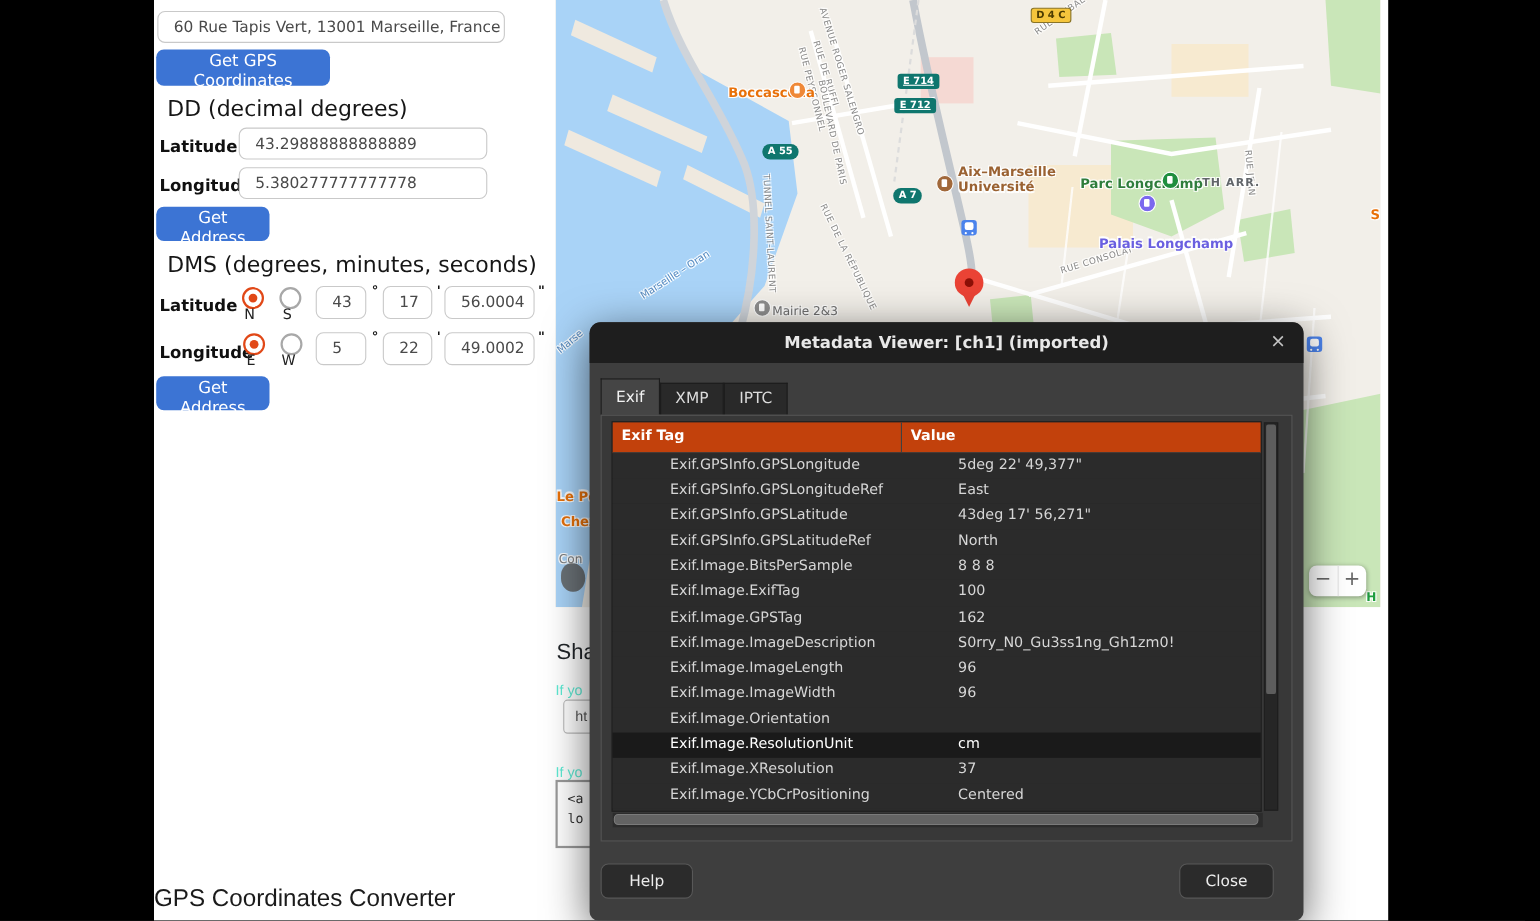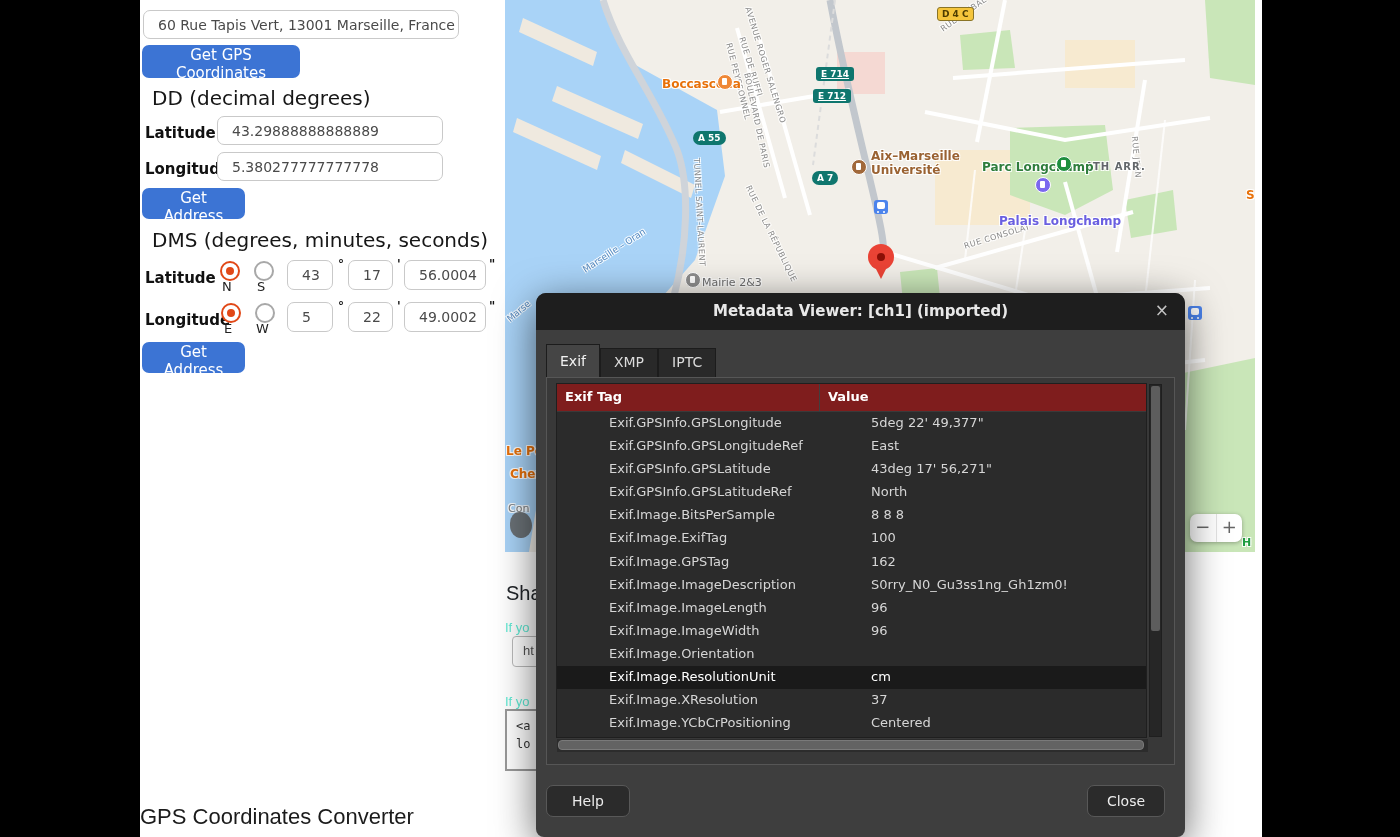--- a/index.html
+++ b/index.html
@@ -69,21 +69,21 @@
   .dlg-titlebar{position:absolute;left:0;top:0;width:100%;height:37px;background:#1e1e1e;border-radius:10px 10px 0 0;}
   .dlg-title{position:absolute;width:100%;top:9px;text-align:center;font-size:15px;font-weight:bold;color:#e8e8e8;}
   .dlg-x{position:absolute;right:16px;top:7px;font-size:17px;color:#c4c4c4;cursor:pointer;}
   .tabs{position:absolute;left:10px;top:51px;height:33px;display:flex;align-items:flex-end;}
   .tab{box-sizing:border-box;border:1px solid #1c1c1c;border-bottom:none;background:#292929;color:#dcdcdc;
        font-size:14px;padding:5px 13px 6px;height:29px;cursor:pointer;}
   .tab.active{background:#454545;height:33px;padding-top:8px;color:#f2f2f2;}
   .nbframe{position:absolute;left:10px;top:84px;width:629px;height:388px;border:1px solid #565656;
            box-sizing:border-box;background:#383838;}
   .tbl{position:absolute;left:20px;top:90px;width:591px;height:355px;background:#2b2b2b;border:1px solid #1f1f1f;box-sizing:border-box;}
-  .tbl-head{display:grid;grid-template-columns:262px 1fr;height:27px;background:#7f1d1d;border-bottom:1px solid #3a3a3a;}
+  .tbl-head{display:grid;grid-template-columns:262px 1fr;height:27px;background:#c2410c;border-bottom:1px solid #3a3a3a;}
   .tbl-head span{font-size:13px;font-weight:bold;color:#fff;padding:5px 0 0 8px;}
   .tbl-head span:last-child{border-left:1px solid #404040;}
   .tbl-row{display:grid;grid-template-columns:262px 1fr;height:23.1px;background:#2b2b2b;cursor:default;}
   .tbl-row.sel{background:#1a1a1a;}
   .tbl-row span{font-size:13px;color:#d6d6d6;padding:3px 0 0 8px;white-space:nowrap;overflow:hidden;margin-left:44px;}
   .tbl-row.sel span{color:#fff;}
   .vscroll{position:absolute;left:613px;top:91px;width:13px;height:353px;background:#262626;border:1px solid #1f1f1f;box-sizing:border-box;}
   .vscroll .thumb{position:absolute;left:1px;top:1px;width:9px;height:245px;background:#5d5d5d;border-radius:2px;}
   .hscroll{position:absolute;left:21px;top:446px;width:591px;height:13px;background:#2c2c2c;}
   .hscroll .thumb{position:absolute;left:1px;top:1px;width:586px;height:10px;background:#636363;border:1px solid #7a7a7a;border-radius:4px;box-sizing:border-box;}
@@ -321,15 +321,15 @@
     </div>
 
     <div class="vscroll">
       <div class="thumb"></div>
     </div>
     <div class="hscroll">
       <div class="thumb"></div>
     </div>
 
     <button class="dlg-btn" style="left:10px;top:492px;width:84px;">Help</button>
-    <button class="dlg-btn" style="left:551px;top:492px;width:78px;">Close</button>
+    <button class="dlg-btn" style="left:536px;top:492px;width:86px;">Close</button>
   </div>
 </div>
 
 </body></html>

